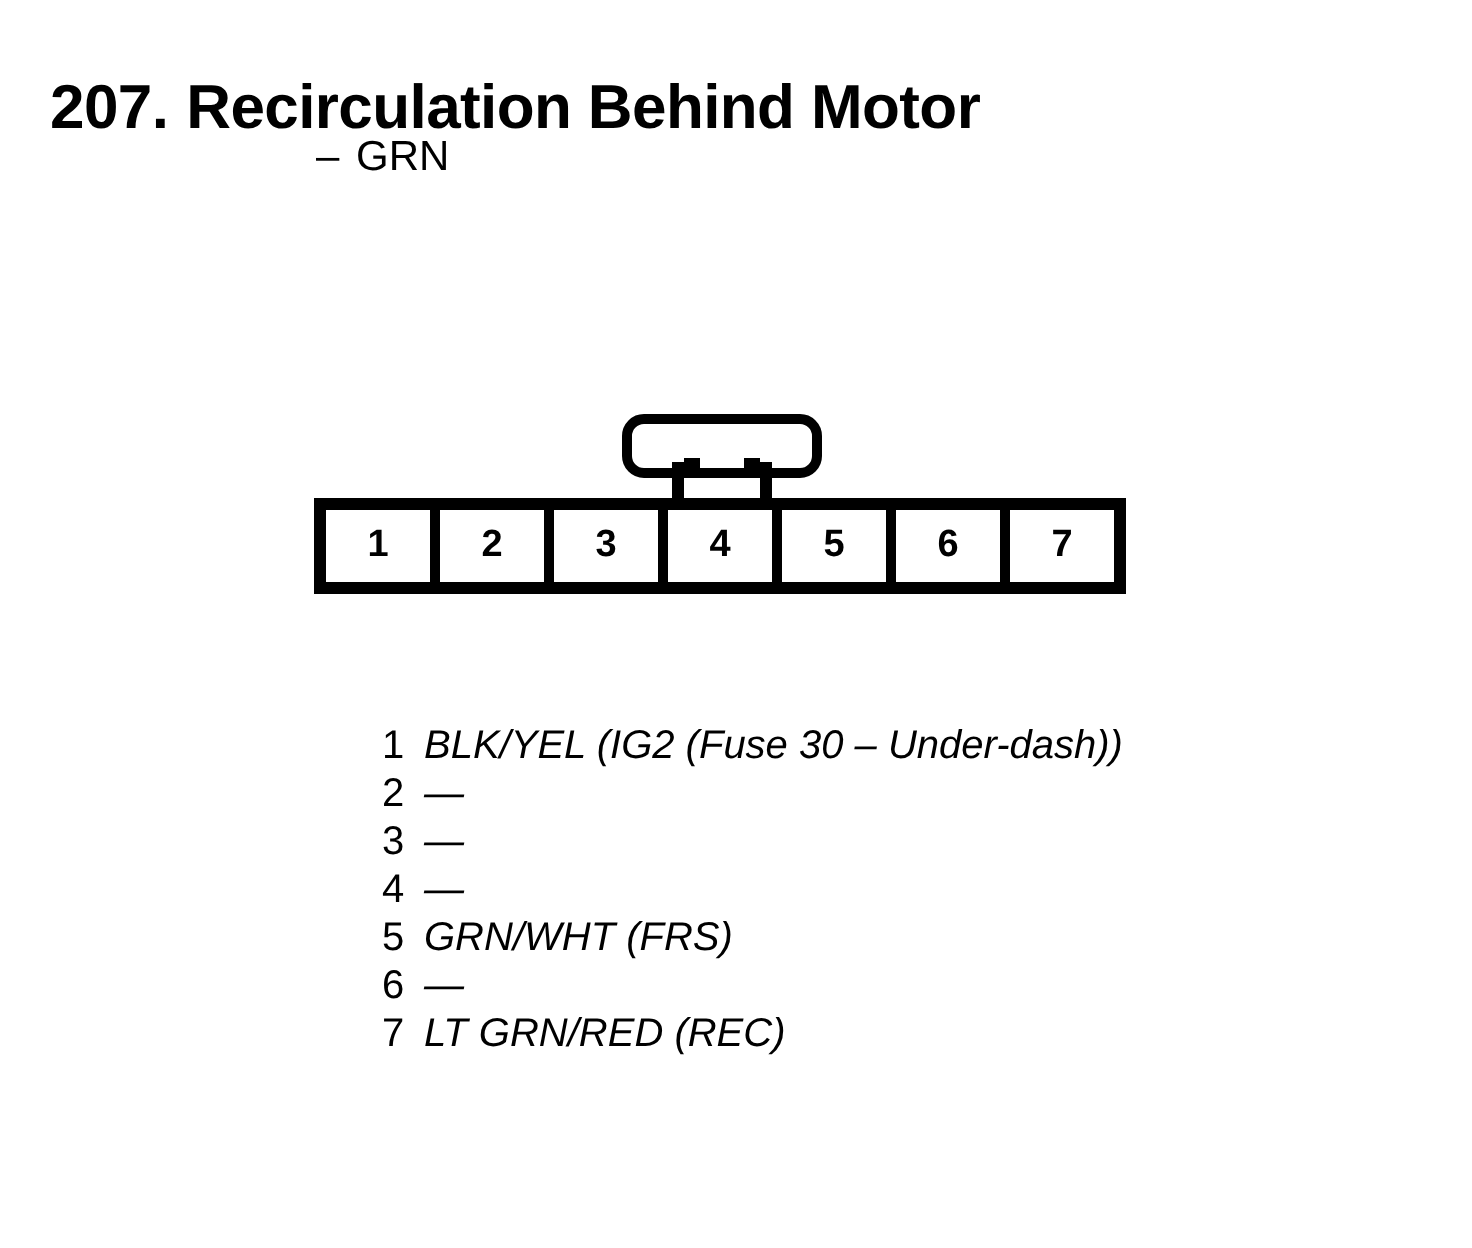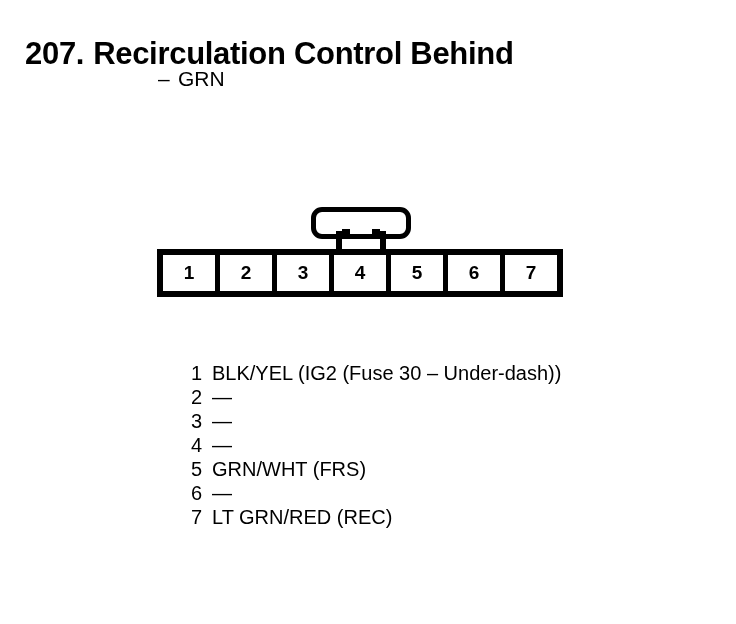--- a/index.html
+++ b/index.html
@@ -156,27 +156,28 @@
     height: 24px;
     align-items: baseline;
   }
   #pin-legend .legend-num {
     width: 21px;
     flex: 0 0 21px;
     text-align: left;
   }
   #pin-legend .legend-desc {
     flex: 1 1 auto;
+    font-style: italic;
   }
 </style>
 </head>
 <body>
 
 <h1 id="page-title">
-  <span class="num">207.</span><span>Recirculation Control Behind</span>
+  <span class="num">207.</span><span>Recirculation Behind Motor</span>
 </h1>
 
 <div id="notes">
   <div class="note-row">
     <span class="dash">–</span><span>GRN</span>
   </div>
 </div>
 
 <div id="connector-figure">
 

